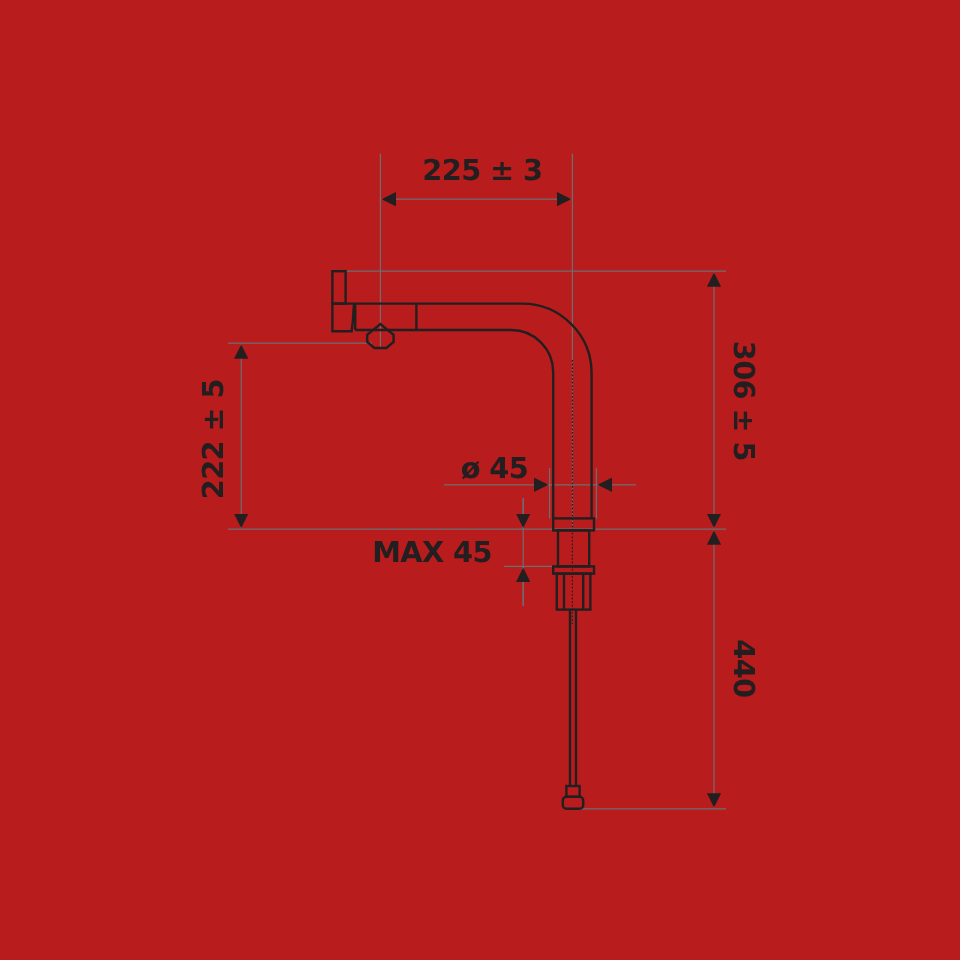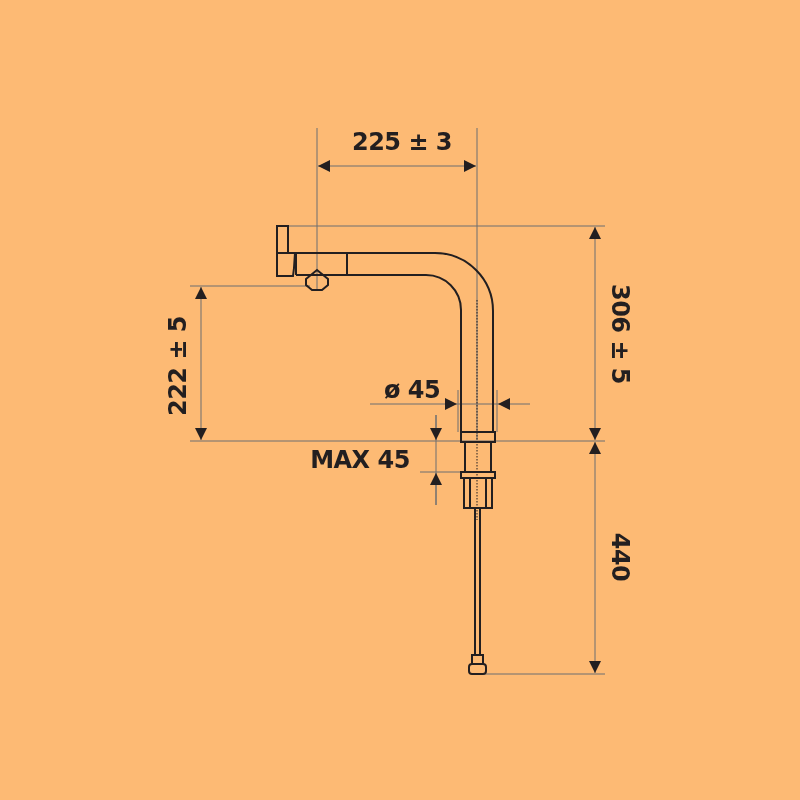--- a/index.html
+++ b/index.html
@@ -1,16 +1,16 @@
 <!DOCTYPE html>
 <html><head>
 <meta charset="utf-8">
 <style>
   html, body { margin: 0; padding: 0; background: #ffffff; }
-  .canvas { position: relative; width: 800px; height: 800px; background: #fdba74; overflow: hidden; }
+  .canvas { position: relative; width: 800px; height: 800px; background: #b91c1c; overflow: hidden; }
   svg { position: absolute; left: 0; top: 0; }
   .dimtext { font-family: "DejaVu Sans", sans-serif; font-weight: bold; font-size: 24px; fill: #231f20; letter-spacing: -0.5px; }
 </style>
 </head>
 <body>
 
 <div class="canvas">
 <svg width="800" height="800" viewBox="0 0 800 800">
   <defs>
     <marker id="arr" viewBox="0 0 10 10" refX="10" refY="5" markerWidth="12" markerHeight="12" orient="auto-start-reverse" markerUnits="userSpaceOnUse">

